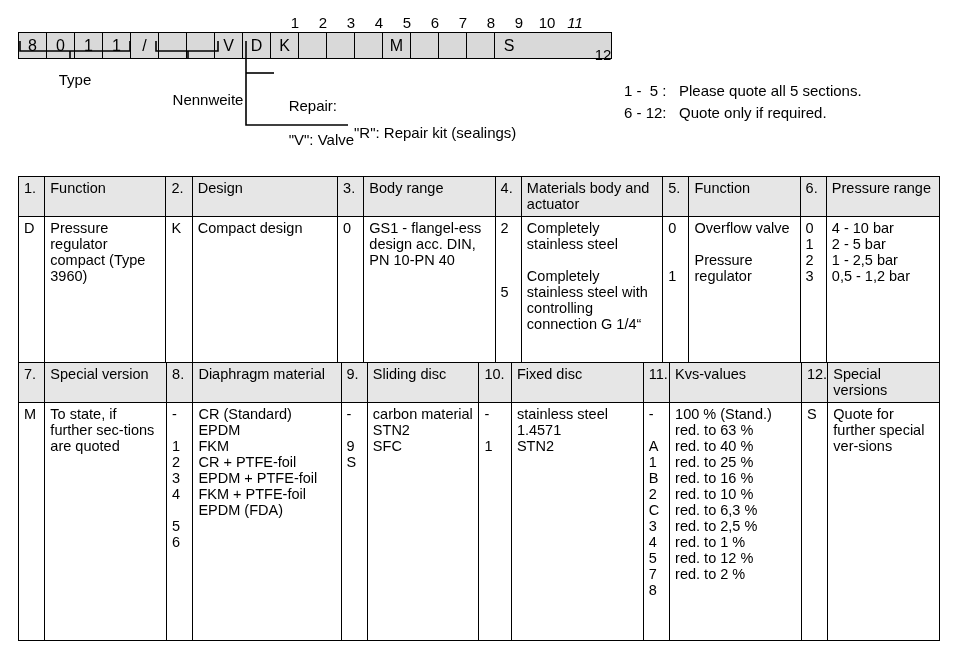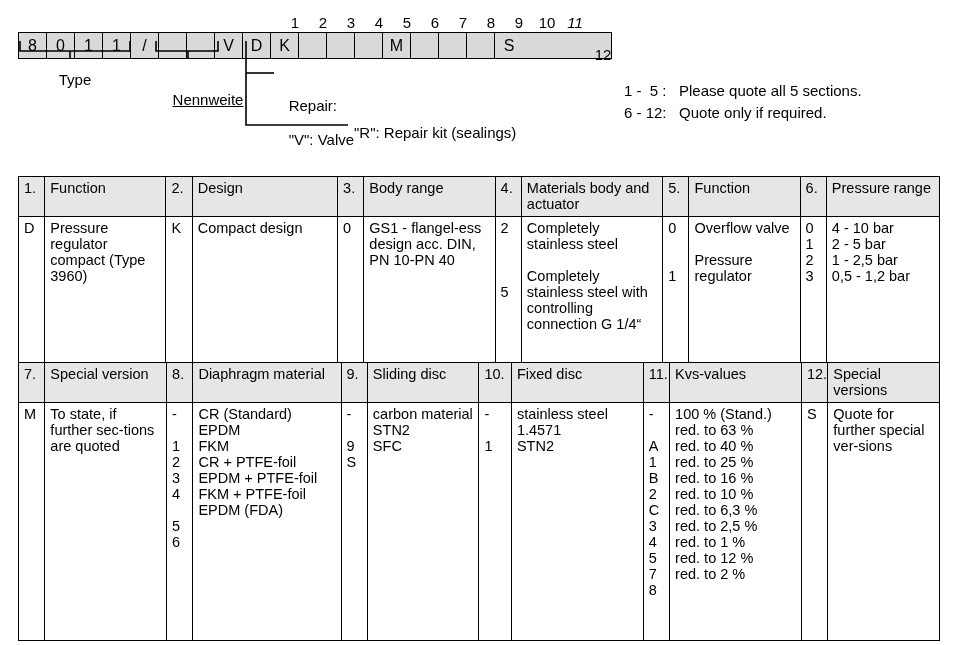--- a/index.html
+++ b/index.html
@@ -177,21 +177,21 @@
   <svg width="620" height="100">
 
     <path d="M2,2 L2,12 L52,12 L52,20 L52,12 L112,12 L112,2" fill="none" stroke="#000" stroke-width="1.6"></path>
 
     <path d="M138,2 L138,12 L170,12 L170,20 L170,12 L200,12 L200,2" fill="none" stroke="#000" stroke-width="1.6"></path>
 
     <path d="M228,2 L228,86 L330,86" fill="none" stroke="#000" stroke-width="1.6"></path>
     <path d="M228,34 L256,34" fill="none" stroke="#000" stroke-width="1.6"></path>
   </svg>
   <div class="brace-label" style="left:22px; top:32px; width:70px;">Type</div>
-  <div class="brace-label" style="left:120px; top:52px; width:140px;text-decoration:underline;">Nennweite</div>
+  <div class="brace-label" style="left:120px; top:52px; width:140px;">Nennweite</div>
 </div>
 
 <div id="symbols">
   <div class="sym-line1">
     <span>Repair:</span>
     <span style="display:inline-block;width:38px;"></span>
     <span>"V": Valve</span>
   </div>
   <div class="sym-line2">"R": Repair kit (sealings)</div>
 </div>

